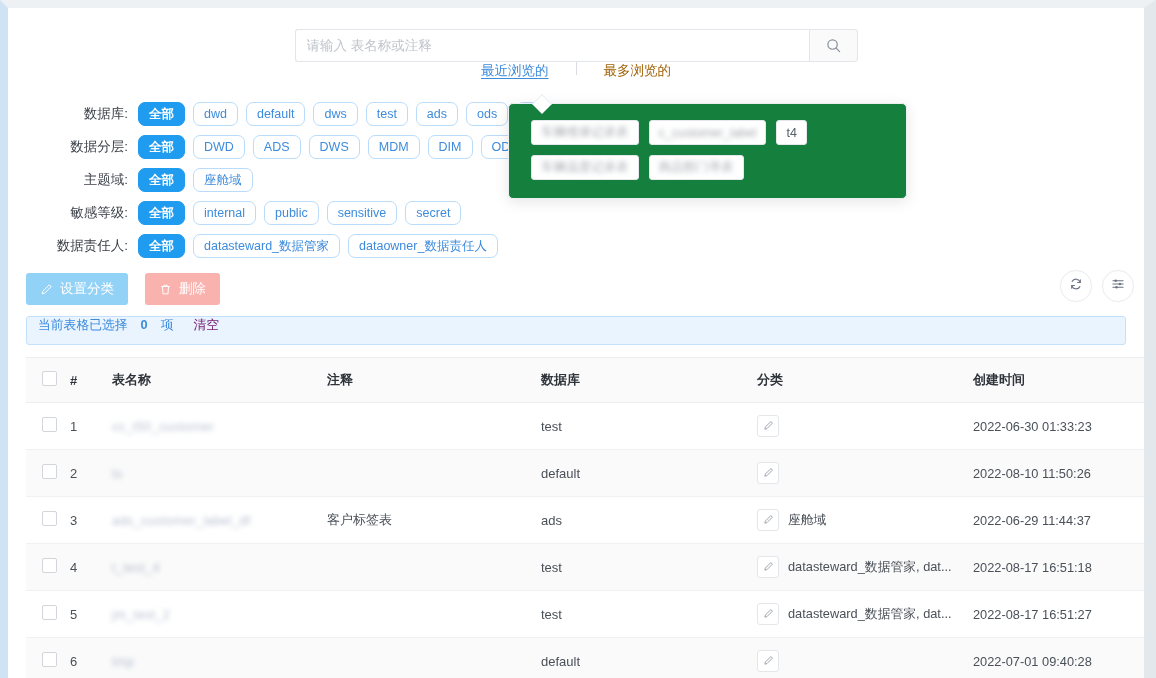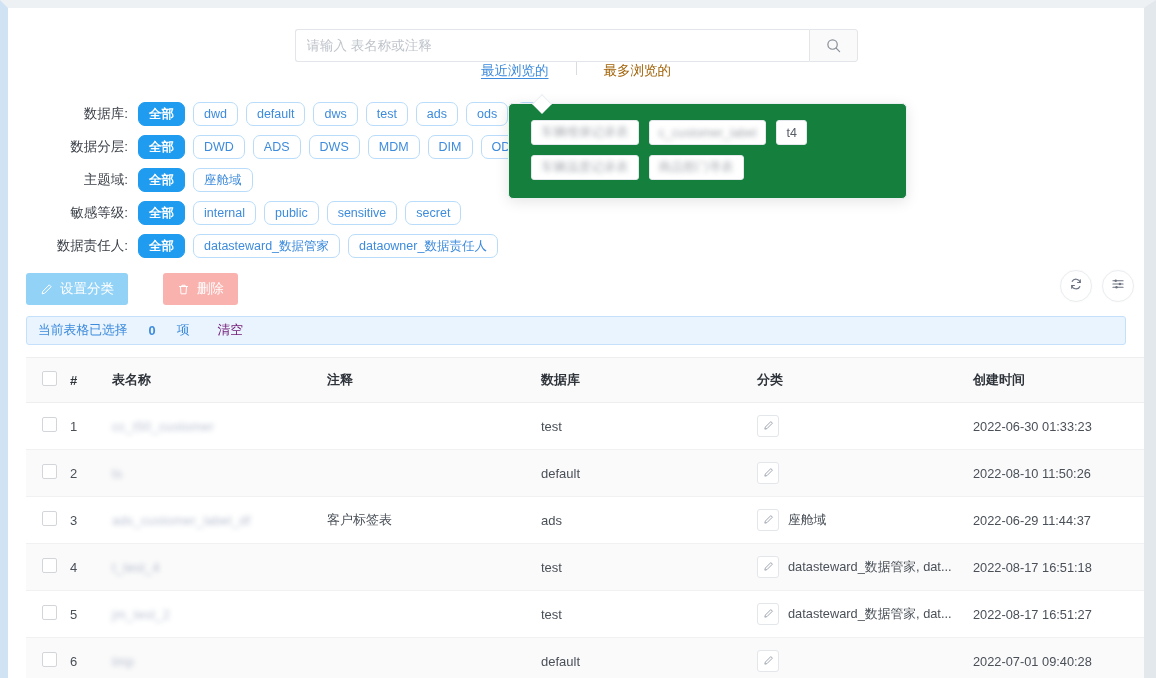--- a/index.html
+++ b/index.html
@@ -189,21 +189,21 @@
     border-radius: 3px;
     color: #fff;
     font-size: 13.5px;
     display: flex;
     align-items: center;
     gap: 7px;
     padding: 0 14px;
     cursor: not-allowed;
   }
   .btn-primary-disabled { background: #93d2f7; }
-  .btn-danger-disabled { background: #f9b2ae; margin-left: 26px; }
+  .btn-danger-disabled { background: #f9b2ae; margin-left: 8px; }
   .btn-primary-disabled svg, .btn-danger-disabled svg { display:block; }
 
   .round-btns {
     position: absolute;
     right: 10px;
     top: -1px;
     display: flex;
     gap: 10px;
   }
   .round-btn {
@@ -217,25 +217,24 @@
   }
 
   
   .sel-bar {
     margin: 11px 18px 0 18px;
     height: 29px;
     background: #eaf4fe;
     border: 1px solid #c5e0fa;
     border-radius: 3px;
     display: flex;
-    align-items: center;
     padding: 0 11px;
     font-size: 12.8px;
     color: #3d8bdc;
-    gap: 19px;
+    gap: 11px;
   }
   .sel-count { font-weight: 700; padding: 0 2px; }
   .sel-clear { margin-left: 9px; cursor: pointer; color: #701a75; }
 
   
   .table-wrap { margin: 12px 18px 0 18px; }
   table { width: 100%; border-collapse: collapse; table-layout: fixed; }
   thead th {
     background: #fafafa;
     font-size: 13px;

